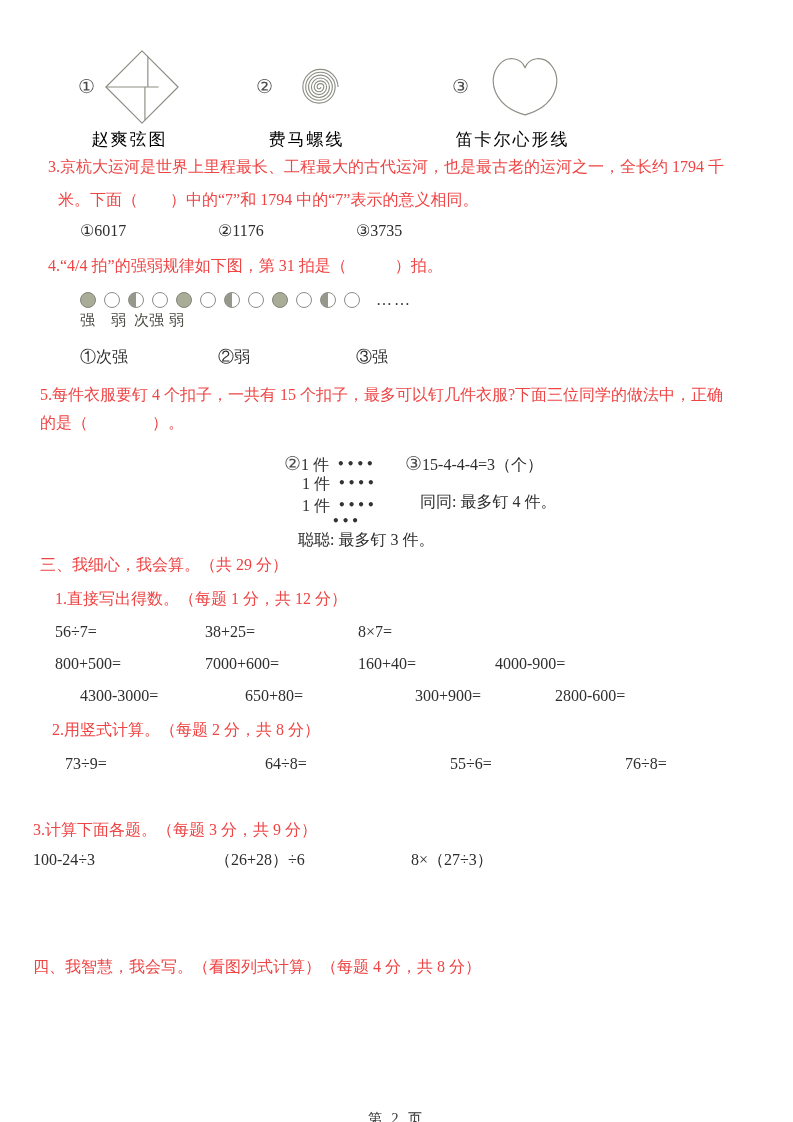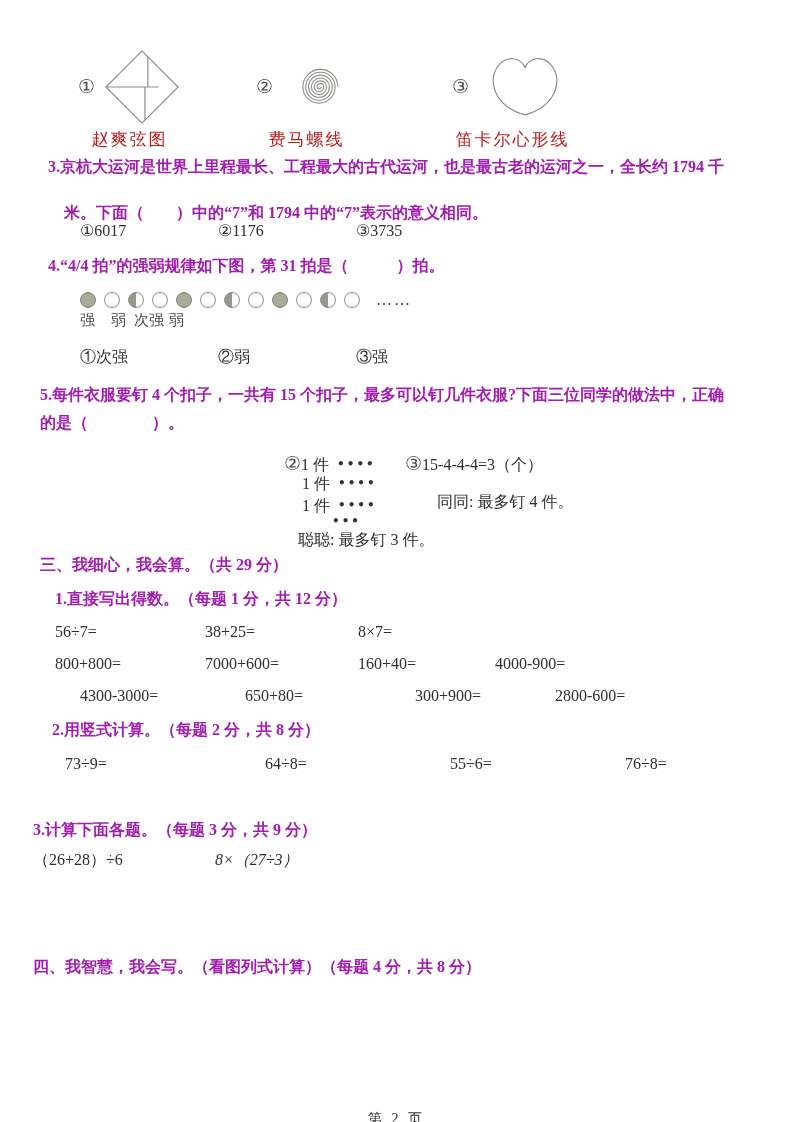--- a/index.html
+++ b/index.html
@@ -9,47 +9,47 @@
     background:#ffffff; color:#2e2e2e; overflow:hidden;
     font-family:"Liberation Serif","DejaVu Serif",serif;
     font-size:16px; line-height:1.35;
   }
   .abs { position:absolute; white-space:nowrap; }
 
   
   .figure { display:flex; flex-direction:column; align-items:center; }
   .figure-top { display:flex; align-items:center; gap:8px; }
   .circ-num { font-size:19px; color:#4c4c4c; }
-  .figure-label { margin-top:3px; font-size:17px; color:#b91c1c; letter-spacing:2px; }
+  .figure-label { margin-top:3px; font-size:17px; color:#000000; letter-spacing:2px; }
   .fig-svg { display:block; }
   .sk { fill:none; stroke:#8d8d84; stroke-width:1.2; stroke-linejoin:round; }
 
   
-  .qline { font-size:16px; color:#a21caf;font-weight:bold; }
+  .qline { font-size:16px; color:#ef4444; }
   .options-row { display:flex; }
   .options-row .option { width:138px; }
   .options-row .option:last-child { width:auto; }
 
   
   .beat-row { display:flex; align-items:center; gap:8px; }
   .beat { width:16px; height:16px; border-radius:50%; border:1.2px solid var(--outline,#8d8d84); flex:0 0 auto; }
   .beat-strong { background:var(--beat-fill,#a9ac97); border-color:#83857a; }
   .beat-weak   { background:#ffffff; }
   .beat-half   { background:linear-gradient(to right, var(--beat-half,#96998a) 0 50%, #ffffff 50% 100%); }
   .beat-ellipsis { margin-left:8px; letter-spacing:2px; color:#3a3a3a; }
   .beat-labels { display:flex; font-size:15px; color:#474740; }
   .beat-labels .beat-label:nth-child(1){ margin-right:16px; }
   .beat-labels .beat-label:nth-child(2){ margin-right:8px; }
   .beat-labels .beat-label:nth-child(3){ margin-right:5px; }
 
   
   .method { line-height:1.3; }
   .m-answer { margin-top:11px; }
   .m1 .m-answer { margin-left:25px; }
-  .m3 .m-answer { margin-top:15px; margin-left:32px; }
+  .m3 .m-answer { margin-top:15px; margin-left:15px; }
   .m2-line { height:22px; }
   .m2-line.indent { padding-left:18px; }
   .dots { font-family:"DejaVu Sans",sans-serif; font-weight:bold; font-size:12px; letter-spacing:2px; margin-left:8px; position:relative; top:-2px; color:#333; }
   .m2-extra { margin-left:48px; height:10px; line-height:8px; }
   .m2-extra .dots { margin-left:0; }
   .m2-answer { margin-left:14px; margin-top:2px; }
 
   
   .calc-row { display:flex; height:32px; }
   .calc-row .calc-cell { width:150px; }
@@ -62,21 +62,21 @@
   .calc-rows > .calc-row:nth-child(3) .calc-cell:nth-child(3){ width:140px; }
 
   .vcalc-row { display:flex; }
   .vcalc-row .vcalc-cell { width:200px; }
   .vcalc-row .vcalc-cell:nth-child(2){ width:185px; }
   .vcalc-row .vcalc-cell:nth-child(3){ width:175px; }
   .vcalc-row .vcalc-cell:nth-child(4){ width:auto; }
 
   .mixed-row { display:flex; }
   .mixed-row .mixed-cell { width:182px; }
-  .mixed-row .mixed-cell:nth-child(2){ width:196px;font-style:italic; }
+  .mixed-row .mixed-cell:nth-child(2){ width:196px; }
   .mixed-row .mixed-cell:nth-child(3){ width:auto; }
 
   .footer { font-size:14px; color:#2e2e2e; letter-spacing:3px; }
 </style>
 </head>
 <body>
 
 <div class="page">
 
   <div class="abs figure" style="left:78px; top:48px;">
@@ -118,21 +118,21 @@
     <div class="figure-top">
       <span class="circ-num">③</span>
       <svg class="fig-svg" width="96" height="78" viewBox="0 0 100 80">
         <path class="sk" d="M50,20 C46,9 31,7 23,17 C10,32 17,60 50,69 C83,60 90,32 77,17 C69,7 54,9 50,20 Z"></path>
       </svg>
     </div>
     <div class="figure-label">笛卡尔心形线</div>
   </div>
 
   <div class="abs qline" style="left:48px; top:156px;">3.京杭大运河是世界上里程最长、工程最大的古代运河，也是最古老的运河之一，全长约 1794 千</div>
-  <div class="abs qline" style="left:64px; top:189px;margin-top:13px;">米。下面（　　）中的“7”和 1794 中的“7”表示的意义相同。</div>
+  <div class="abs qline" style="left:58px; top:189px;">米。下面（　　）中的“7”和 1794 中的“7”表示的意义相同。</div>
   <div class="abs options-row" style="left:80px; top:220px;">
       <span class="option">①6017</span>
       <span class="option">②1176</span>
       <span class="option">③3735</span>
     </div>
 
   <div class="abs qline" style="left:48px; top:255px;">4.“4/4 拍”的强弱规律如下图，第 31 拍是（　　　）拍。</div>
   <div class="abs beat-row" style="left:80px; top:289px;">
     <span style="display:flex; gap:8px;">
         <span class="beat beat-strong"></span>
@@ -192,21 +192,21 @@
   <div class="abs qline" style="left:40px; top:554px;">三、我细心，我会算。（共 29 分）</div>
   <div class="abs qline" style="left:55px; top:588px;">1.直接写出得数。（每题 1 分，共 12 分）</div>
 
   <div class="abs calc-rows" style="left:55px; top:621px;">
       <div class="calc-row">
         <span class="calc-cell">56÷7=</span>
         <span class="calc-cell">38+25=</span>
         <span class="calc-cell">8×7=</span>
       </div>
       <div class="calc-row">
-        <span class="calc-cell">800+800=</span>
+        <span class="calc-cell">800+500=</span>
         <span class="calc-cell">7000+600=</span>
         <span class="calc-cell">160+40=</span>
         <span class="calc-cell">4000-900=</span>
       </div>
       <div class="calc-row">
         <span class="calc-cell">4300-3000=</span>
         <span class="calc-cell">650+80=</span>
         <span class="calc-cell">300+900=</span>
         <span class="calc-cell">2800-600=</span>
       </div>
@@ -215,20 +215,21 @@
   <div class="abs qline" style="left:52px; top:719px;">2.用竖式计算。（每题 2 分，共 8 分）</div>
   <div class="abs vcalc-row" style="left:65px; top:753px;">
       <span class="vcalc-cell">73÷9=</span>
       <span class="vcalc-cell">64÷8=</span>
       <span class="vcalc-cell">55÷6=</span>
       <span class="vcalc-cell">76÷8=</span>
     </div>
 
   <div class="abs qline" style="left:33px; top:819px;">3.计算下面各题。（每题 3 分，共 9 分）</div>
   <div class="abs mixed-row" style="left:33px; top:849px;">
+      <span class="mixed-cell">100-24÷3</span>
       <span class="mixed-cell">（26+28）÷6</span>
       <span class="mixed-cell">8×（27÷3）</span>
     </div>
 
   <div class="abs qline" style="left:33px; top:956px;">四、我智慧，我会写。（看图列式计算）（每题 4 分，共 8 分）</div>
 
   <div class="abs footer" style="left:0; right:0; top:1066px; text-align:center; white-space:normal;margin-top:44px;">第 2 页</div>
 
 </div>
 

